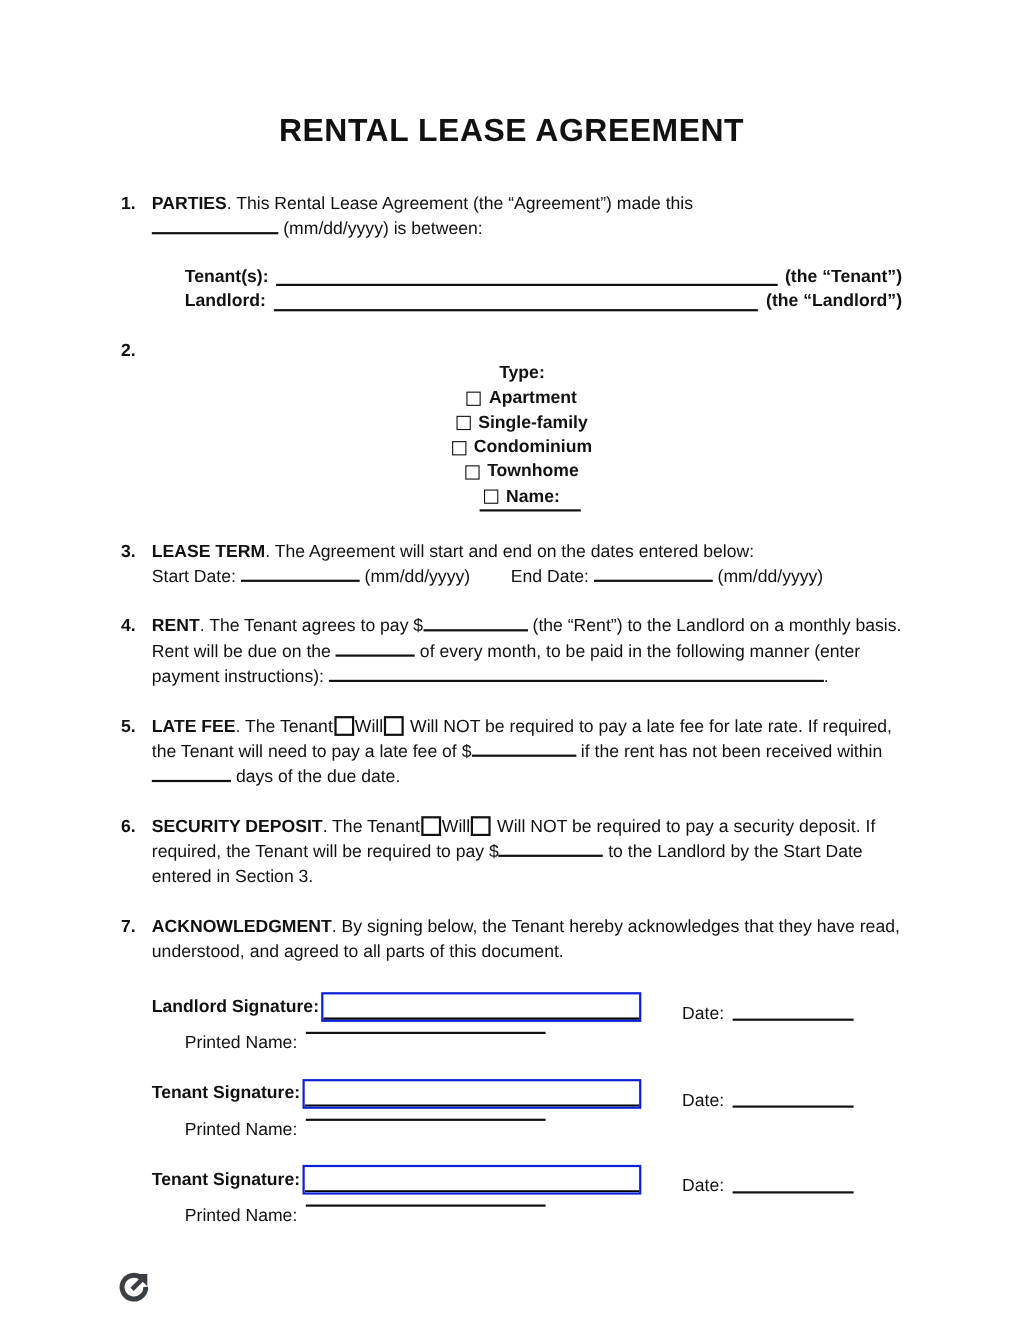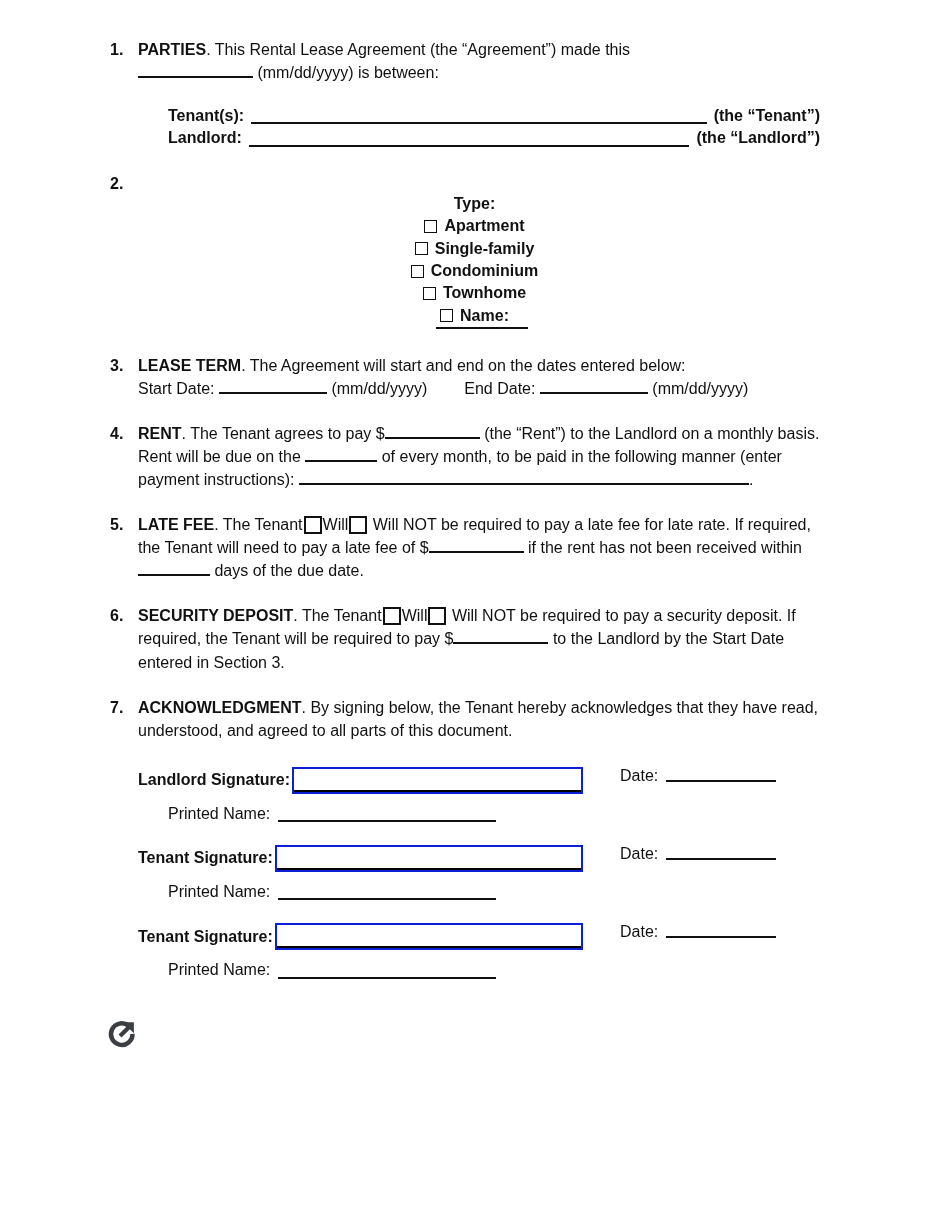--- a/index.html
+++ b/index.html
@@ -76,31 +76,32 @@
   .sig-pair + .sig-pair{margin-top:17px;}
   .sig-row{position:relative;display:flex;align-items:flex-end;height:30px;}
   .sig-label{font-weight:bold;white-space:nowrap;flex:none;}
   .sig-group{display:flex;align-items:center;width:445px;flex:none;}
   .sig-box{
     flex:1;height:27px;margin-left:2px;
     border:2px solid var(--field_border);
     background:#ffffff;
     box-shadow:inset 0 -2px 0 #000000;
   }
-  .date-group{position:absolute;left:482px;top:3px;display:flex;align-items:flex-end;}
+  .date-group{position:absolute;left:482px;top:14px;display:flex;align-items:flex-end;}
   .date-group .blank{height:0;margin:0 0 3px 8px;}
-  .printed-row{display:flex;align-items:flex-end;margin:9px 0 0 30px;line-height:1.40;}
+  .printed-row{display:flex;margin:9px 0 0 30px;line-height:1.40;}
   .printed-row .blank{height:0;margin:0 0 3px 8px;}
   .corner-icon{margin-top:34px;margin-left:-5px;width:34px;height:34px;cursor:pointer;background:none;border:none;display:block;}
 </style>
 </head>
 <body>
 
 <div class="page">
 
+  <h1 class="title">RENTAL LEASE AGREEMENT</h1>
 
   <div class="sections">
 
     <div class="sec">
       <div class="num">1.</div>
       <div class="body">
         <p class="txt"><span class="b">PARTIES</span><span>. This Rental Lease Agreement (the “Agreement”) made this</span><br>
           <span class="blank w115"></span>
           <span>(mm/dd/yyyy) is between:</span>
         </p>

